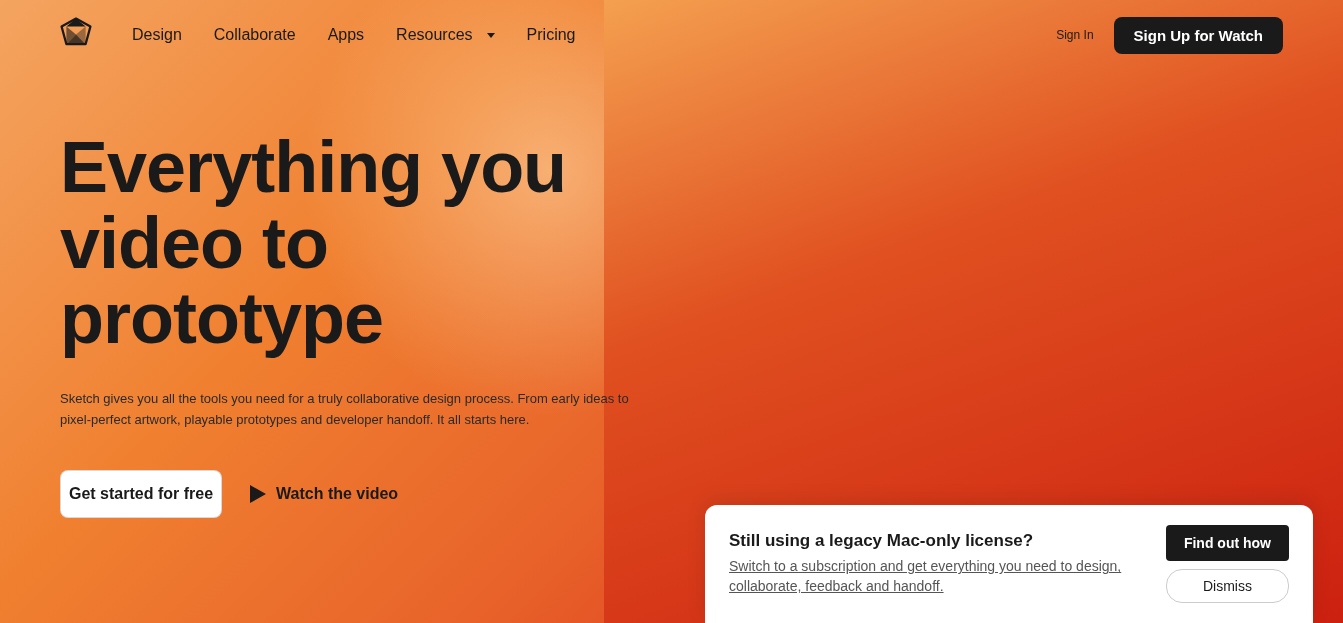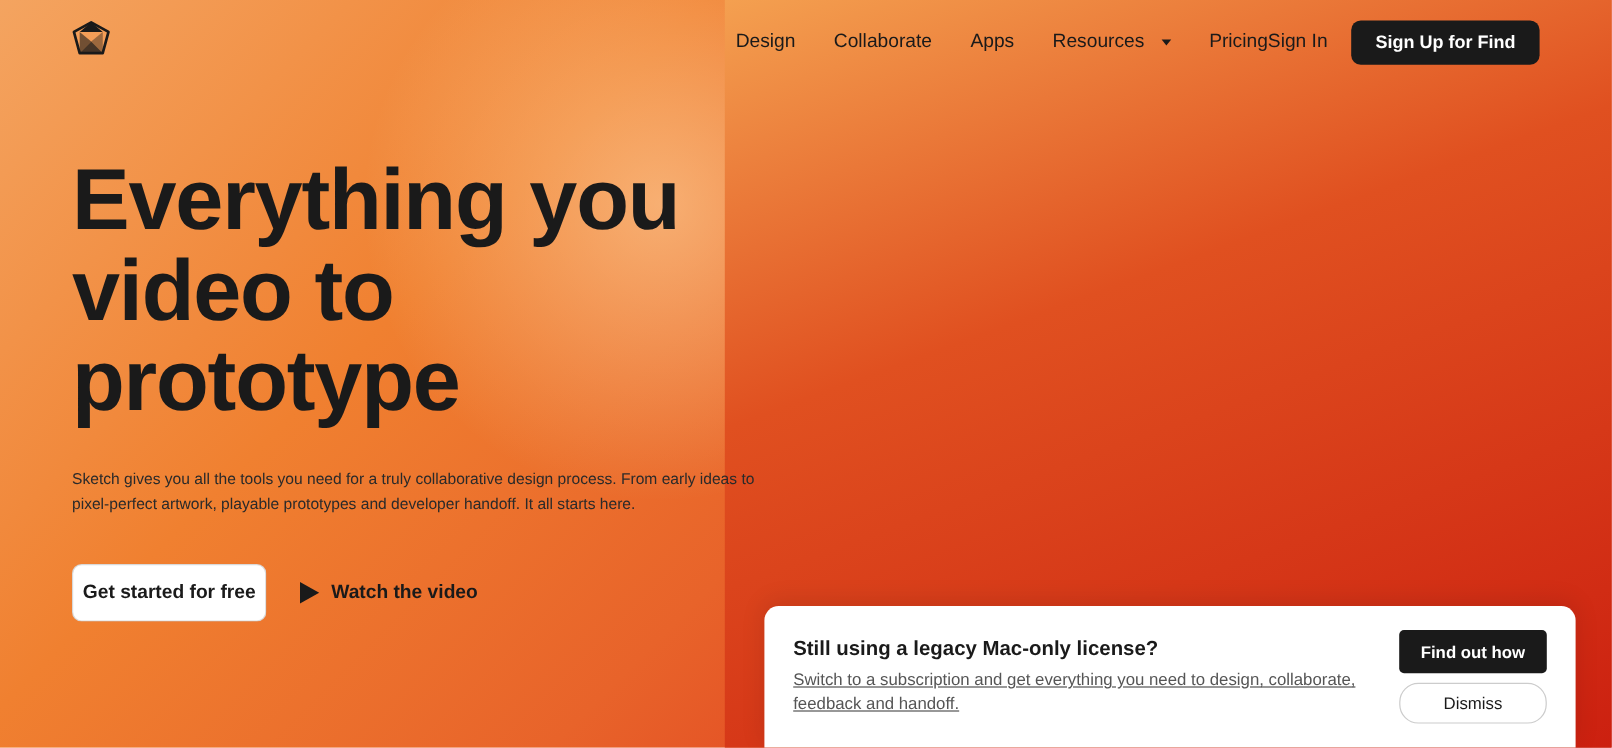--- a/index.html
+++ b/index.html
@@ -65,21 +65,20 @@
     .nav-logo svg {
       width: 32px;
       height: 32px;
     }
 
     .nav-links {
       display: flex;
       align-items: center;
       gap: 32px;
       flex: 1;
-      justify-content: flex-end;
     }
 
     .nav-link {
       font-size: 16px;
       font-weight: 500;
       color: #1a1a1a;
       text-decoration: none;
       cursor: pointer;
     }
 
@@ -89,21 +88,21 @@
       gap: 12px;
     }
 
     .nav-actions {
       display: flex;
       align-items: center;
       gap: 20px;
     }
 
     .signin-link {
-      font-size: 16px;
+      font-size: 12px;
       font-weight: 500;
       color: #1a1a1a;
       text-decoration: none;
       cursor: pointer;
       text-align: right;
     }
 
     .signup-btn {
       background: #1a1a1a;
       color: #ffffff;
@@ -177,21 +176,21 @@
       height: 0;
       border-top: 9px solid transparent;
       border-bottom: 9px solid transparent;
       border-left: 16px solid #1a1a1a;
     }
 
     .notification-banner {
       position: absolute;
       bottom: 0;
       right: 30px;
-      width: 676px;
+      width: 608px;
       background: #ffffff;
       border-radius: 12px 12px 0 0;
       padding: 20px 24px;
       z-index: 20;
       display: flex;
       align-items: center;
       justify-content: space-between;
       box-shadow: 0 -4px 20px rgba(0,0,0,0.1);
     }
 
@@ -279,21 +278,21 @@
     <a class="nav-link">Apps</a>
     <a class="nav-link nav-link-resources">
       <span>Resources</span>
       <span class="chevron-down"></span>
     </a>
     <a class="nav-link">Pricing</a>
   </div>
 
   <div class="nav-actions">
     <a class="signin-link">Sign In</a>
-    <button class="signup-btn">Sign Up for Find</button>
+    <button class="signup-btn">Sign Up for Watch</button>
   </div>
 </nav>
 
 <div class="hero-content">
   <h1 class="hero-title">Everything you video to prototype</h1>
   <p class="hero-subtitle">Sketch gives you all the tools you need for a truly collaborative design process. From early ideas to pixel-perfect artwork, playable prototypes and developer handoff. It all starts here.</p>
 
   <div class="hero-cta">
     <button class="get-started-btn">Get started for free</button>
     <button class="watch-video-btn">

